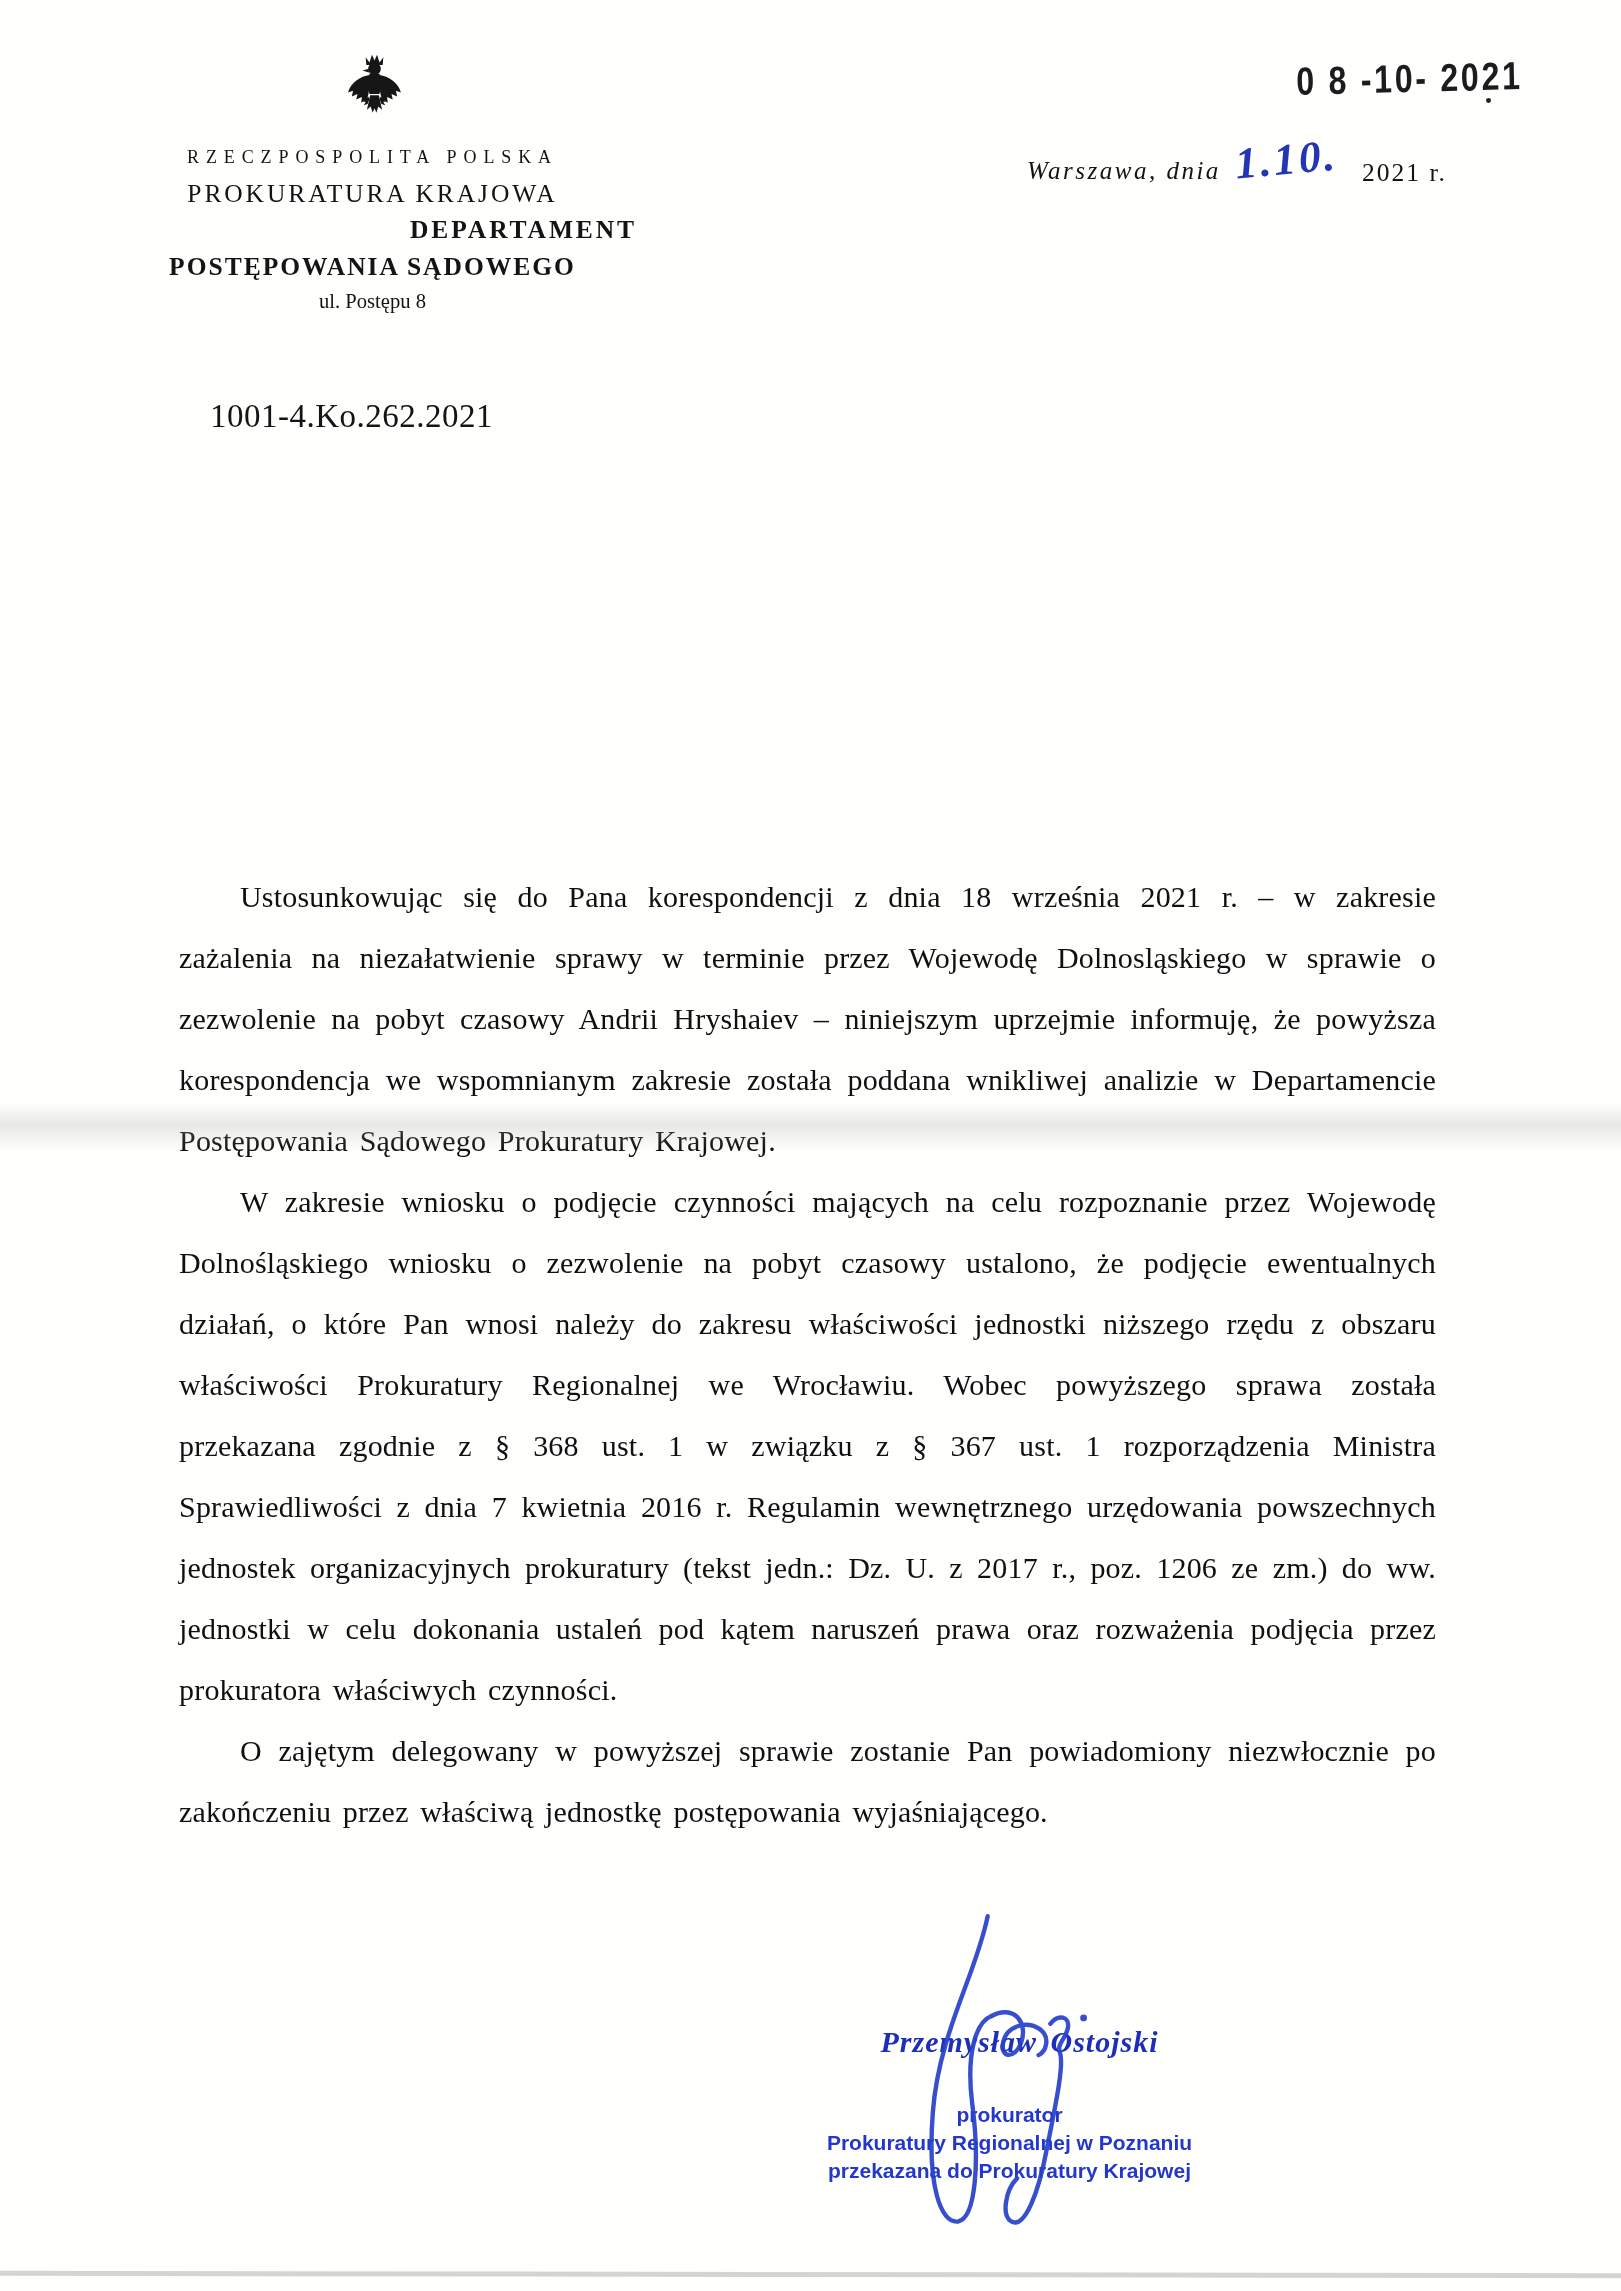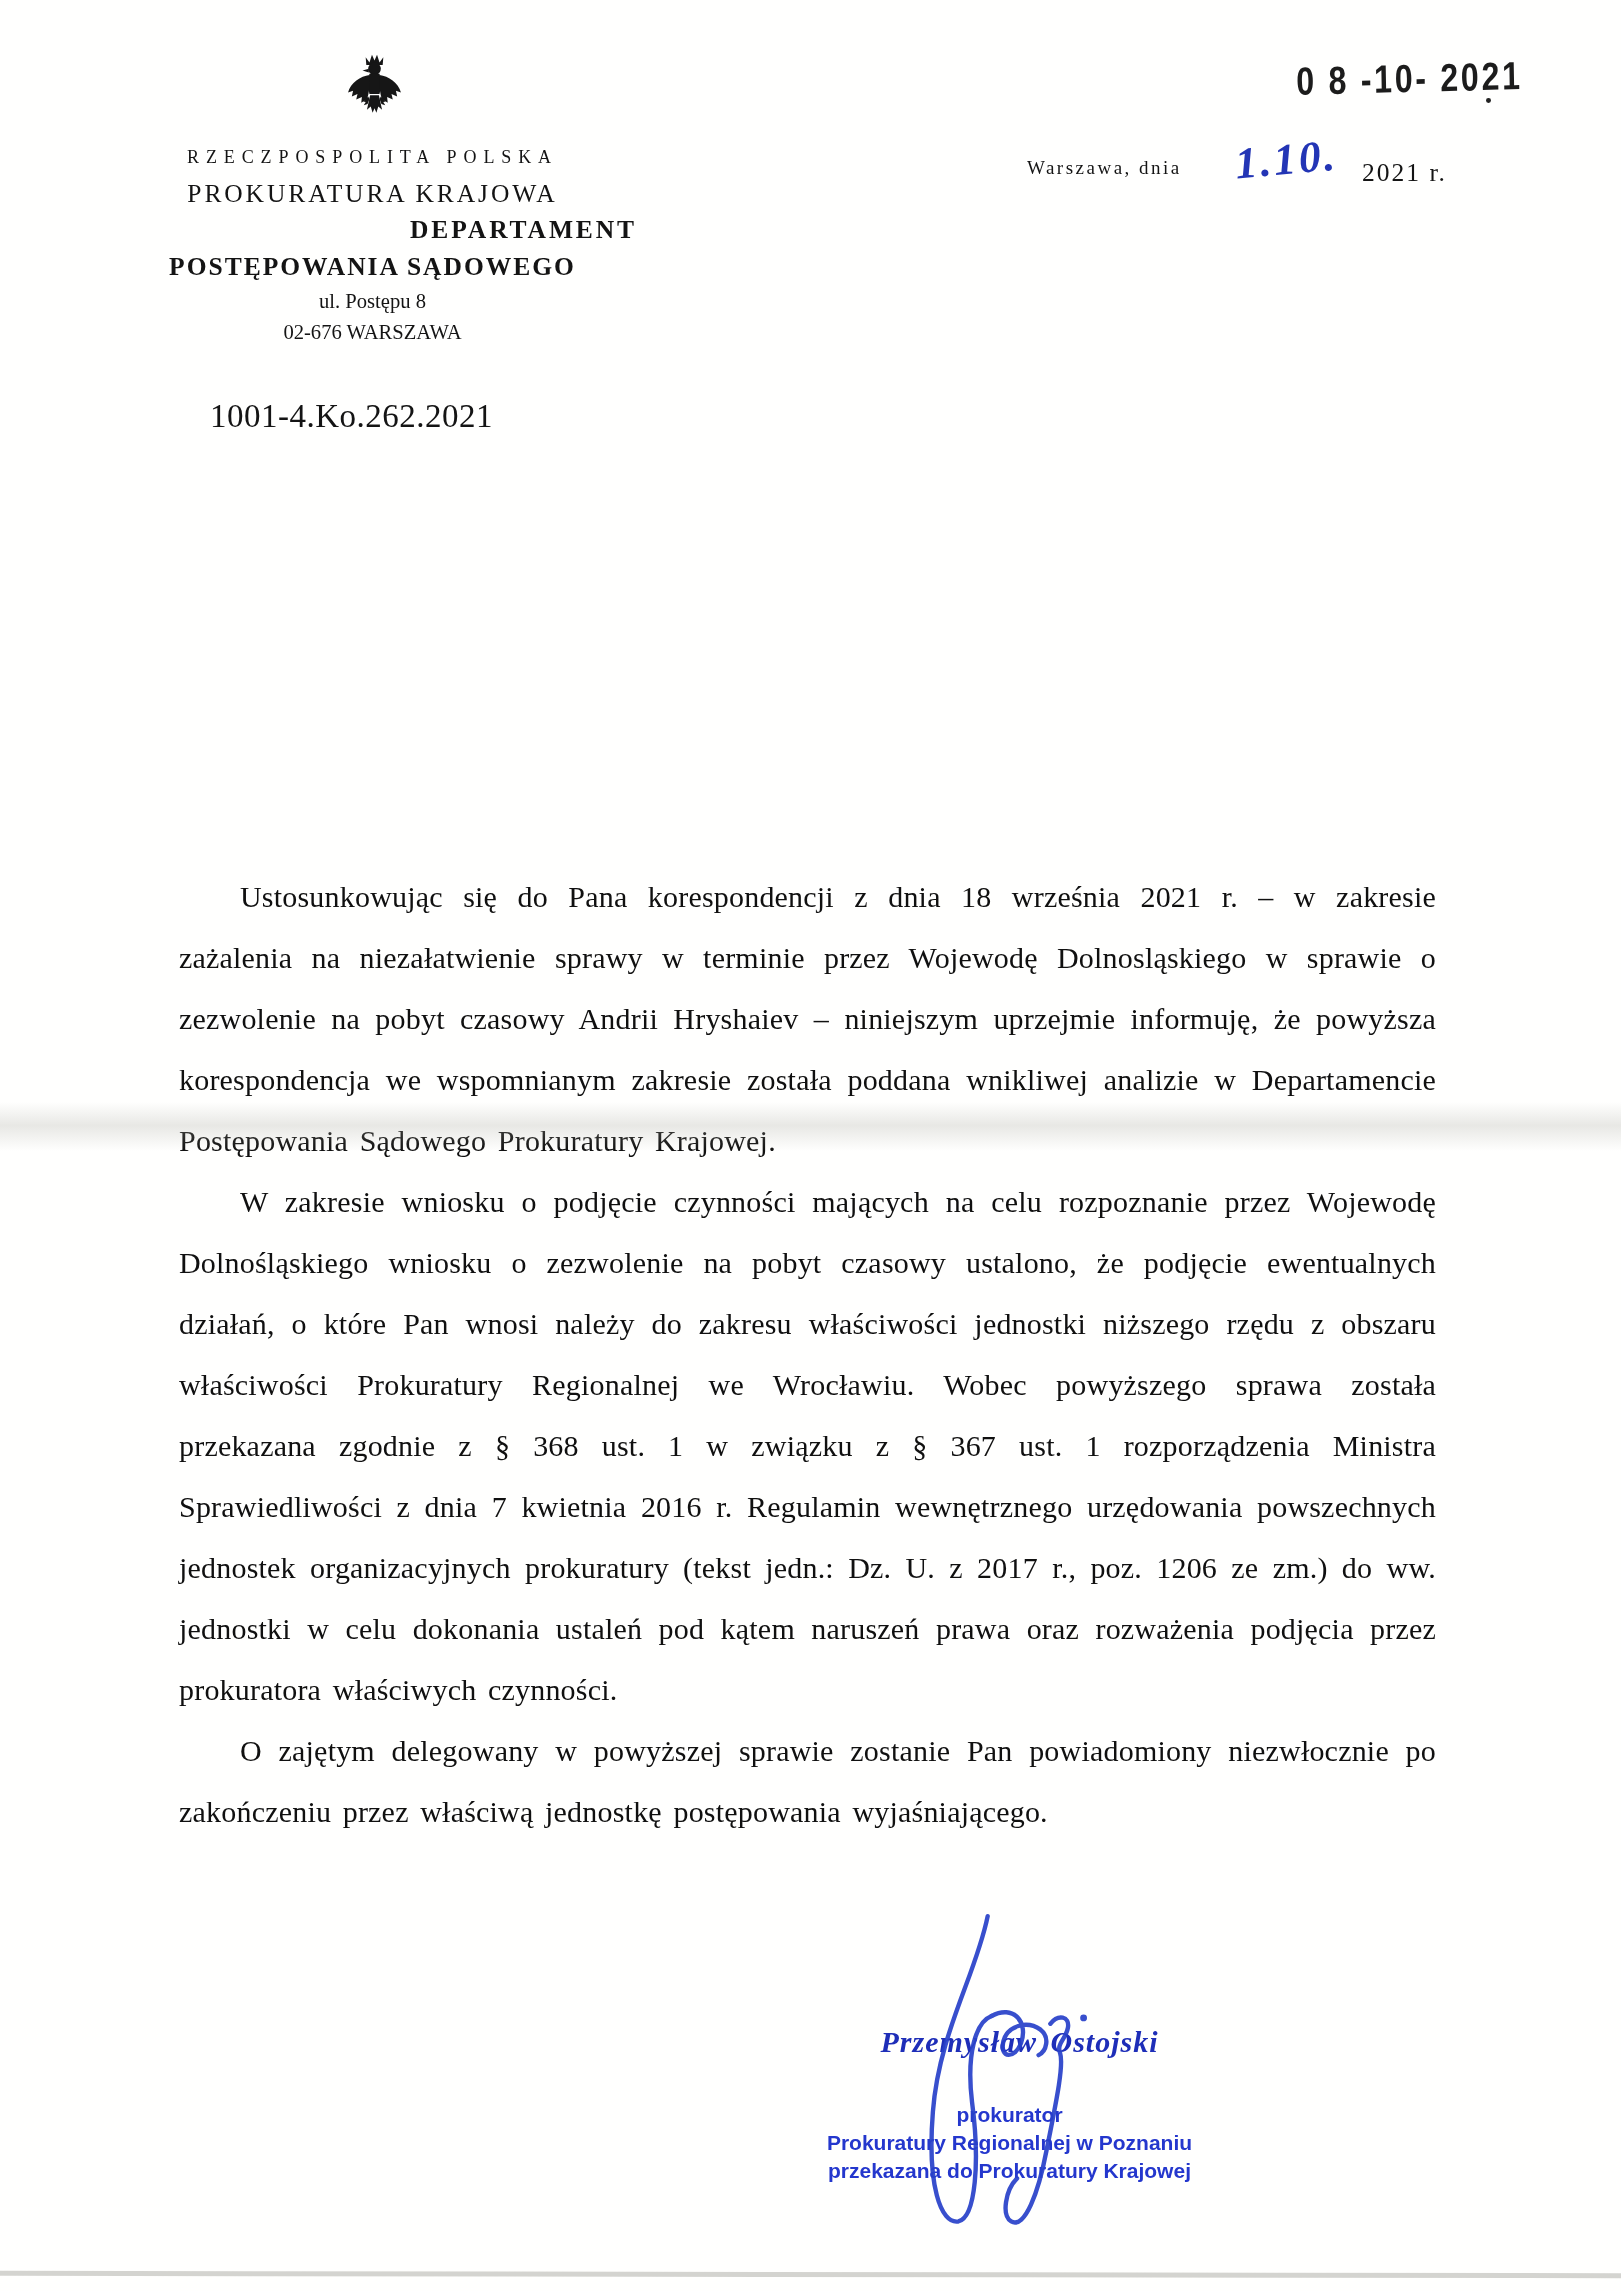--- a/index.html
+++ b/index.html
@@ -41,21 +41,21 @@
     color: #1c1c1c;
     transform: scale(0.92, 1.12) rotate(-1.2deg);
     transform-origin: left top;
     white-space: nowrap;
   }
   .date-stamp-dot {
     position: absolute; left: 1486px; top: 98px; width: 4.9px; height: 4.9px;
     border-radius: 50%; background: #222;
   }
   .dateline { position: absolute; left: 1027px; top: 157px; white-space: nowrap; }
-  .dateline-prefix { font-size: 19px; letter-spacing: 2.5px; }
+  .dateline-prefix { font-size: 25px; letter-spacing: 2.5px; font-style: italic; }
   .handwritten-date {
     position: absolute; left: 208px; top: -23.5px;
     font-size: 44px; font-style: italic; font-weight: 700;
     color: #2335b5; transform: rotate(-5deg);
     letter-spacing: 2.9px;
   }
   .dateline-suffix { position: absolute; left: 335px; top: 1px; font-size: 25.5px; letter-spacing: 2px; text-align: right; }
   
   .case-number { position: absolute; left: 210px; top: 398px; font-size: 33px; letter-spacing: 0.5px; }
   .recipient { position: absolute; left: 794px; top: 514px; font-size: 30px; line-height: 60px; }
@@ -99,21 +99,20 @@
       <path d="M60 74 l8 8 -4 1 3 5 -6 -2 -3 -8 z"></path>
     </g>
   </svg>
 
   <div class="header-block">
     <div class="hdr-republic">RZECZPOSPOLITA POLSKA</div>
     <div class="hdr-office">PROKURATURA KRAJOWA</div>
     <div class="hdr-dept1">DEPARTAMENT</div>
     <div class="hdr-dept2">POSTĘPOWANIA SĄDOWEGO</div>
     <div class="hdr-addr1">ul. Postępu 8</div>
-    <div class="hdr-addr2">02-676 WARSZAWA</div>
   </div>
 
   <div class="date-stamp">0 8 -10- 2021</div>
   <div class="date-stamp-dot"></div>
 
   <div class="dateline">
     <span class="dateline-prefix">Warszawa, dnia</span>
     <span class="handwritten-date">1.10.</span>
     <span class="dateline-suffix">2021 r.</span>
   </div>

